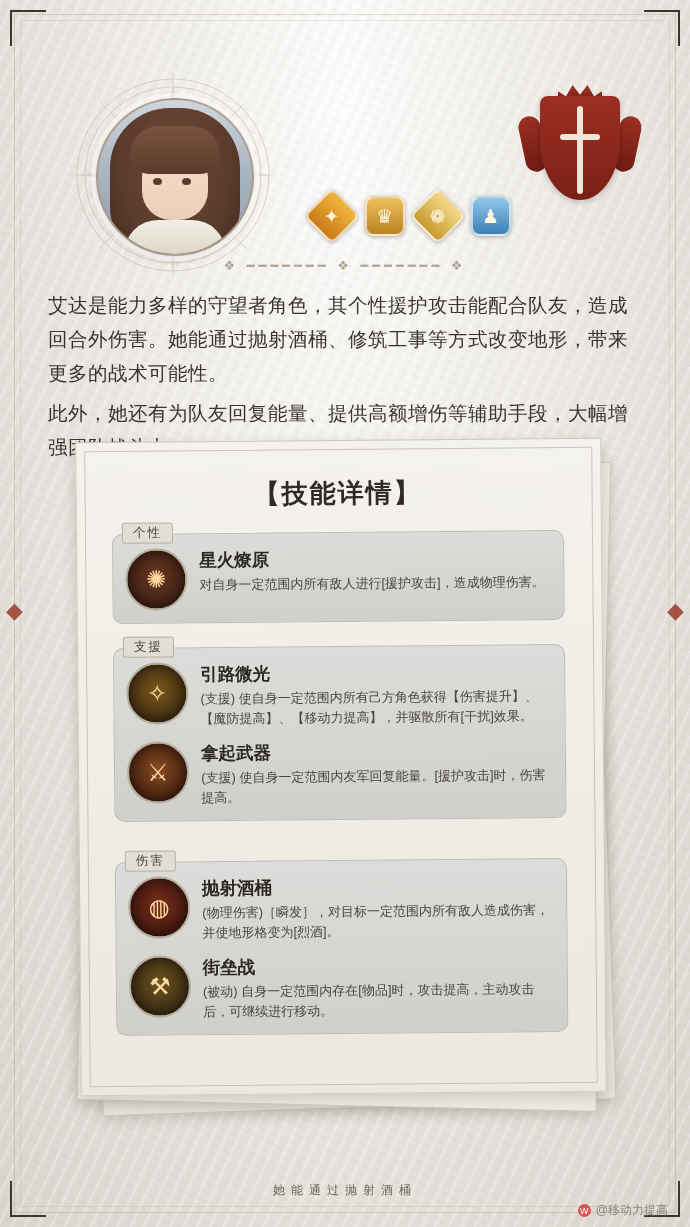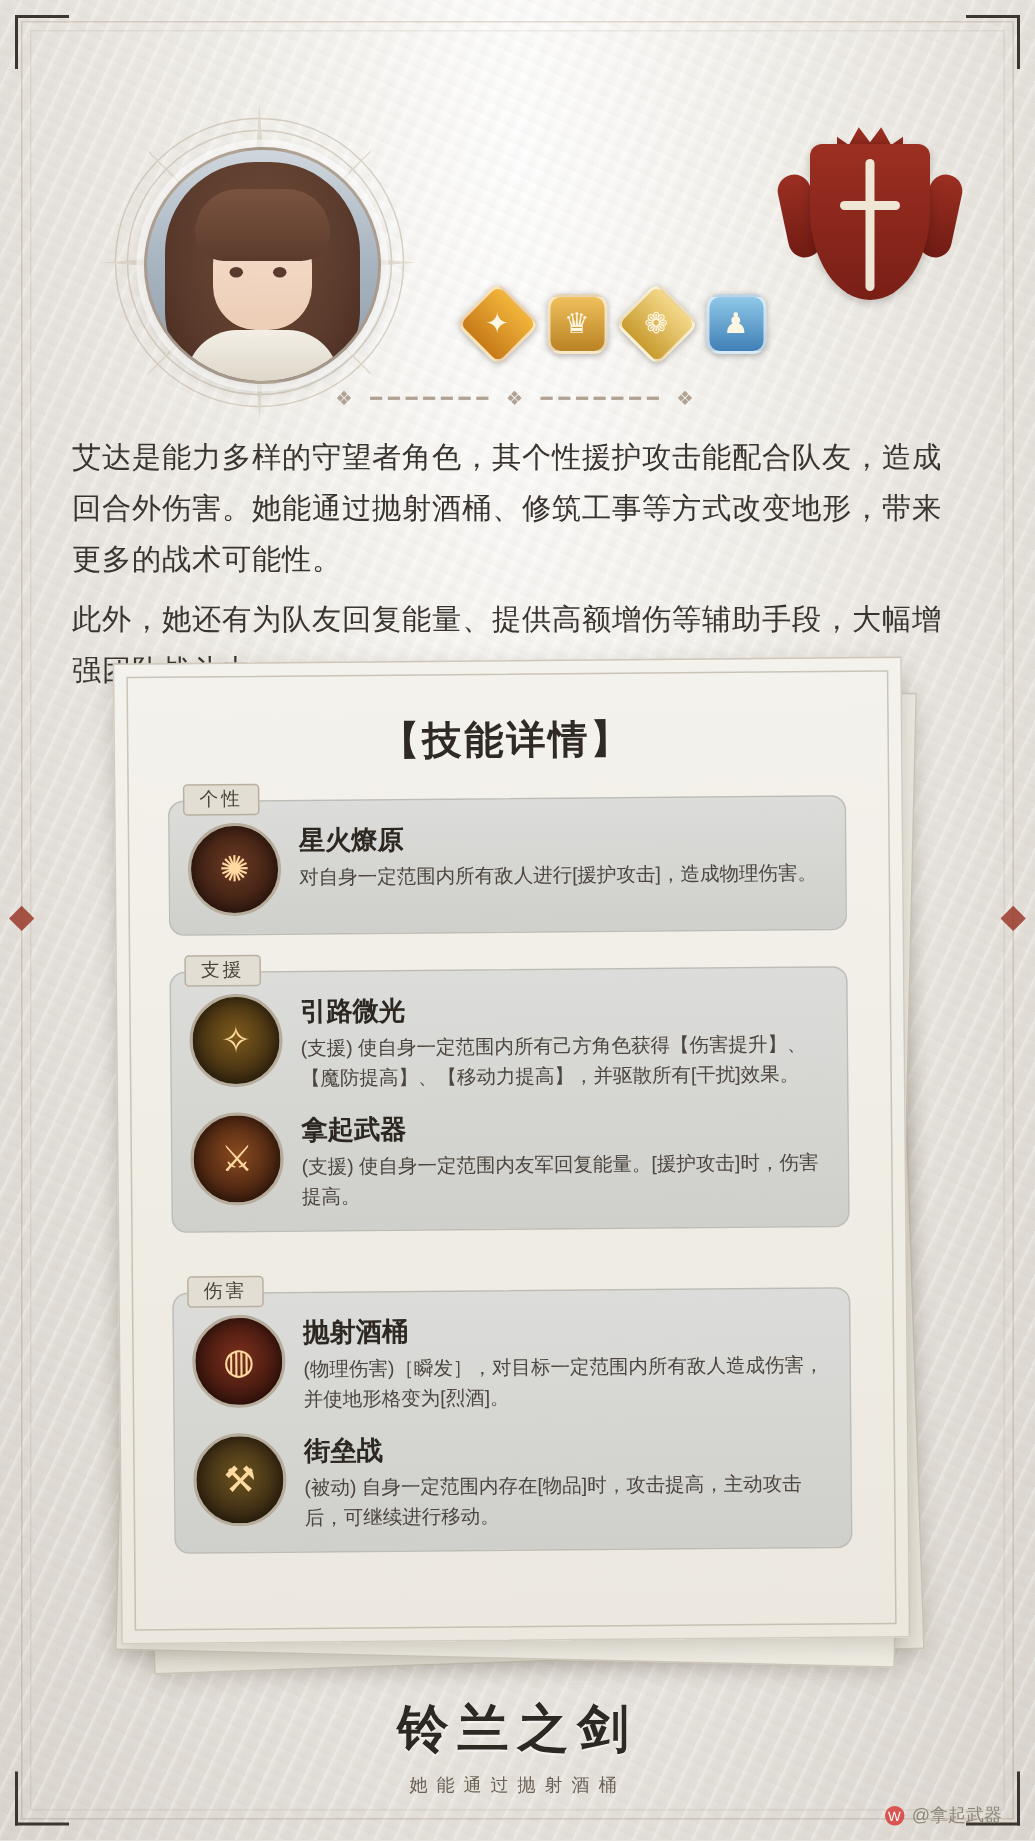--- a/index.html
+++ b/index.html
@@ -410,22 +410,21 @@
               <div class="sname">街垒战</div>
               <div class="sdesc">(被动) 自身一定范围内存在[物品]时，攻击提高，主动攻击后，可继续进行移动。</div>
             </div>
           </div>
         </div>
       </div>
     </div>
   </div>
 
   <div class="footer">
-    <div class="logo">铃兰之剑</div>
     <div class="logo-sub">她能通过抛射酒桶</div>
   </div>
 
   <div class="watermark">
     <span class="wm-dot">W</span>
-    <span>@拿起武器</span>
+    <span>@移动力提高</span>
   </div>
 
 </div>
 
 </body></html>

